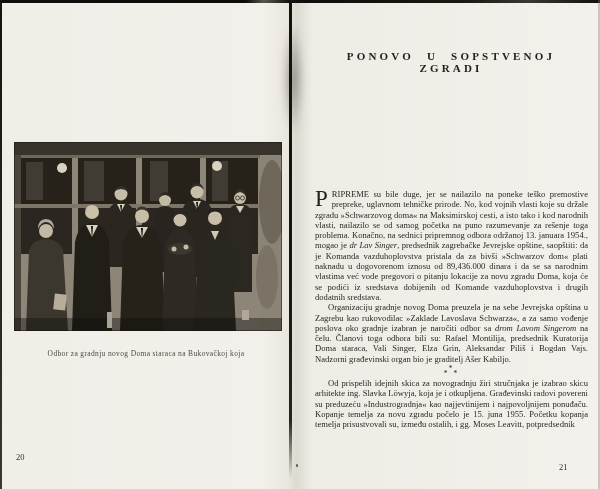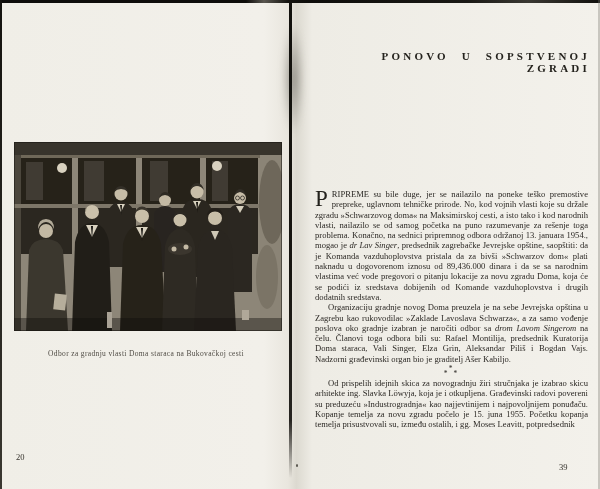--- a/index.html
+++ b/index.html
@@ -27,21 +27,21 @@
     box-shadow:inset 0 0 8px rgba(15,13,10,0.45);}
   .photo-wrap svg{display:block;}
   .caption{position:absolute;left:10px;top:349px;width:272px;text-align:center;
     font-size:7.5px;letter-spacing:0.35px;color:#504c45;}
   .pagenum{position:absolute;font-size:8.5px;color:#34312b;}
   .pagenum-left{left:16px;top:452px;}
   .pagenum-right{left:559px;top:462px;}
 
   
   .chapter-title{position:absolute;left:312px;top:50px;width:278px;margin:0;
-    text-align:right;font-size:11px;font-weight:700;letter-spacing:3.2px;word-spacing:7px;
+    text-align:center;font-size:11px;font-weight:700;letter-spacing:3.2px;word-spacing:7px;
     color:#24221d;}
   .body-text{position:absolute;left:315px;top:189px;width:273px;
     font-size:8.6px;line-height:10.3px;text-align:justify;color:#2c2925;}
   .para{margin:0;}
   .para.indent{text-indent:13px;}
   .dropcap{float:left;font-size:23px;line-height:18px;padding:1px 4px 0 0;color:#24221d;}
   .body-text em{}
   .divider{text-align:center;margin:3px 0 2px;font-size:7.5px;line-height:4.5px;
     letter-spacing:2px;color:#2c2925;}
   .divider span{display:block;}
@@ -149,40 +149,40 @@
         <path d="M193,74 Q194,66 201,66 Q208,66 209,74 Q206,69.5 201,69.5 Q196,69.5 193,74 Z" fill="#231f19"></path>
         <path d="M197,89 L201,98 L205,89 Z" fill="#cfc8b6"></path>
       </g>
 
       <rect y="176" width="268" height="13" fill="rgba(15,13,10,0.4)"></rect>
       <rect x="93" y="170" width="5" height="16" fill="#a9a295"></rect>
       <rect x="228" y="168" width="7" height="10" fill="#b0a899"></rect>
       <rect width="268" height="189" fill="none" stroke="rgba(20,18,14,0.5)" stroke-width="2"></rect>
     </svg>
   </figure>
-  <div class="caption">Odbor za gradnju vlasti Doma staraca na Bukovačkoj cesti</div>
+  <div class="caption">Odbor za gradnju novog Doma staraca na Bukovačkoj koja</div>
   <div class="pagenum pagenum-left">20</div>
 
   <h1 class="chapter-title">PONOVO U SOPSTVENOJ ZGRADI</h1>
 
   <div class="body-text">
     <p class="para">
       <span class="dropcap">P</span><span>RIPREME su bile duge, jer se nailazilo na poneke teško premostive prepreke, uglavnom tehničke prirode. No, kod vojnih vlasti koje su držale zgradu »Schwarzovog doma« na Maksimirskoj cesti, a isto tako i kod narodnih vlasti, nailazilo se od samog početka na puno razumevanje za rešenje toga problema. Konačno, na sednici pripremnog odbora održanoj 13. januara 1954., mogao je </span><em>dr Lav Singer</em><span>, predsednik zagrebačke Jevrejske opštine, saopštiti: da je Komanda vazduhoplovstva pristala da za bivši »Schwarzov dom« plati naknadu u dogovorenom iznosu od 89,436.000 dinara i da se sa narodnim vlastima već vode pregovori o pitanju lokacije za novu zgradu Doma, koja će se podići iz sredstava dobijenih od Komande vazduhoplovstva i drugih dodatnih sredstava.</span>
     </p>
     <p class="para indent">
       <span>Organizaciju gradnje novog Doma preuzela je na sebe Jevrejska opština u Zagrebu kao rukovodilac »Zaklade Lavoslava Schwarza«, a za samo vođenje poslova oko gradnje izabran je naročiti odbor sa </span><em>drom Lavom Singerom</em><span> na čelu. Članovi toga odbora bili su: Rafael Montilija, predsednik Kuratorija Doma staraca, Vali Singer, Elza Grin, Aleksandar Piliš i Bogdan Vajs. Nadzorni građevinski organ bio je graditelj Ašer Kabiljo.</span>
     </p>
     <div class="divider">
       <span>*</span>
       <span>* *</span>
     </div>
     <p class="para indent">Od prispelih idejnih skica za novogradnju žiri stručnjaka je izabrao skicu arhitekte ing. Slavka Löwyja, koja je i otkupljena. Građevinski radovi povereni su preduzeću »Industrogradnja« kao najjevtinijem i najpovoljnijem ponuđaču. Kopanje temelja za novu zgradu počelo je 15. juna 1955. Početku kopanja temelja prisustvovali su, između ostalih, i gg. Moses Leavitt, potpredsednik</p>
   </div>
 
-  <div class="pagenum pagenum-right">39</div>
+  <div class="pagenum pagenum-right">21</div>
 
   <div class="gutter-smudge"></div>
   <div class="gutter"></div>
   <div class="gutter-dot"></div>
   <div class="edge-top"></div>
   <div class="edge-left"></div>
   <div class="edge-right"></div>
 </div>
 
 </body></html>

